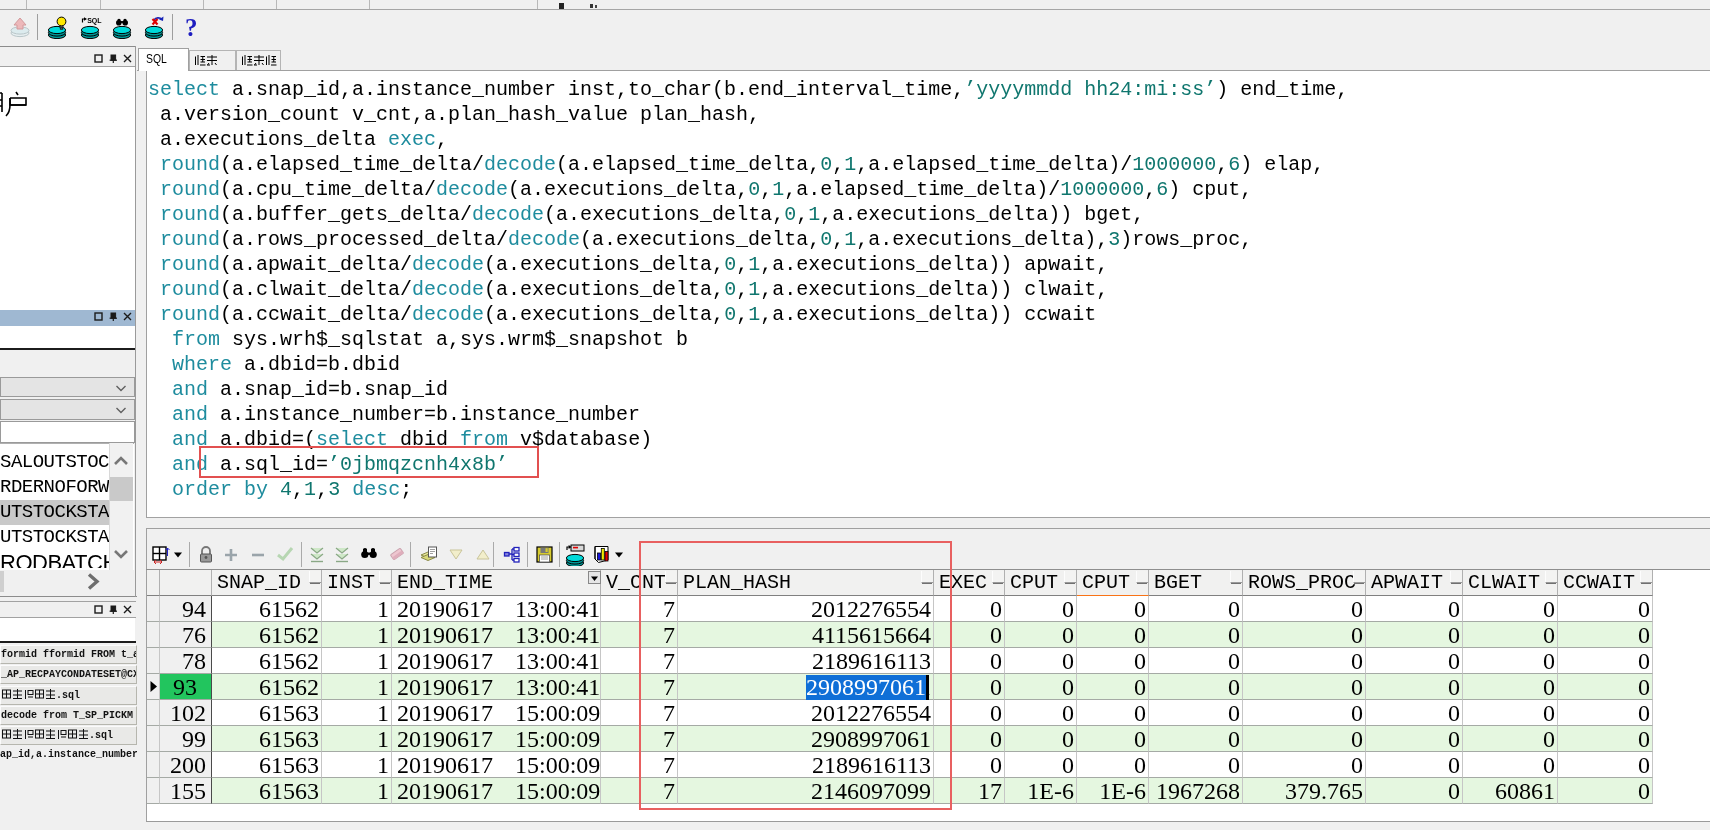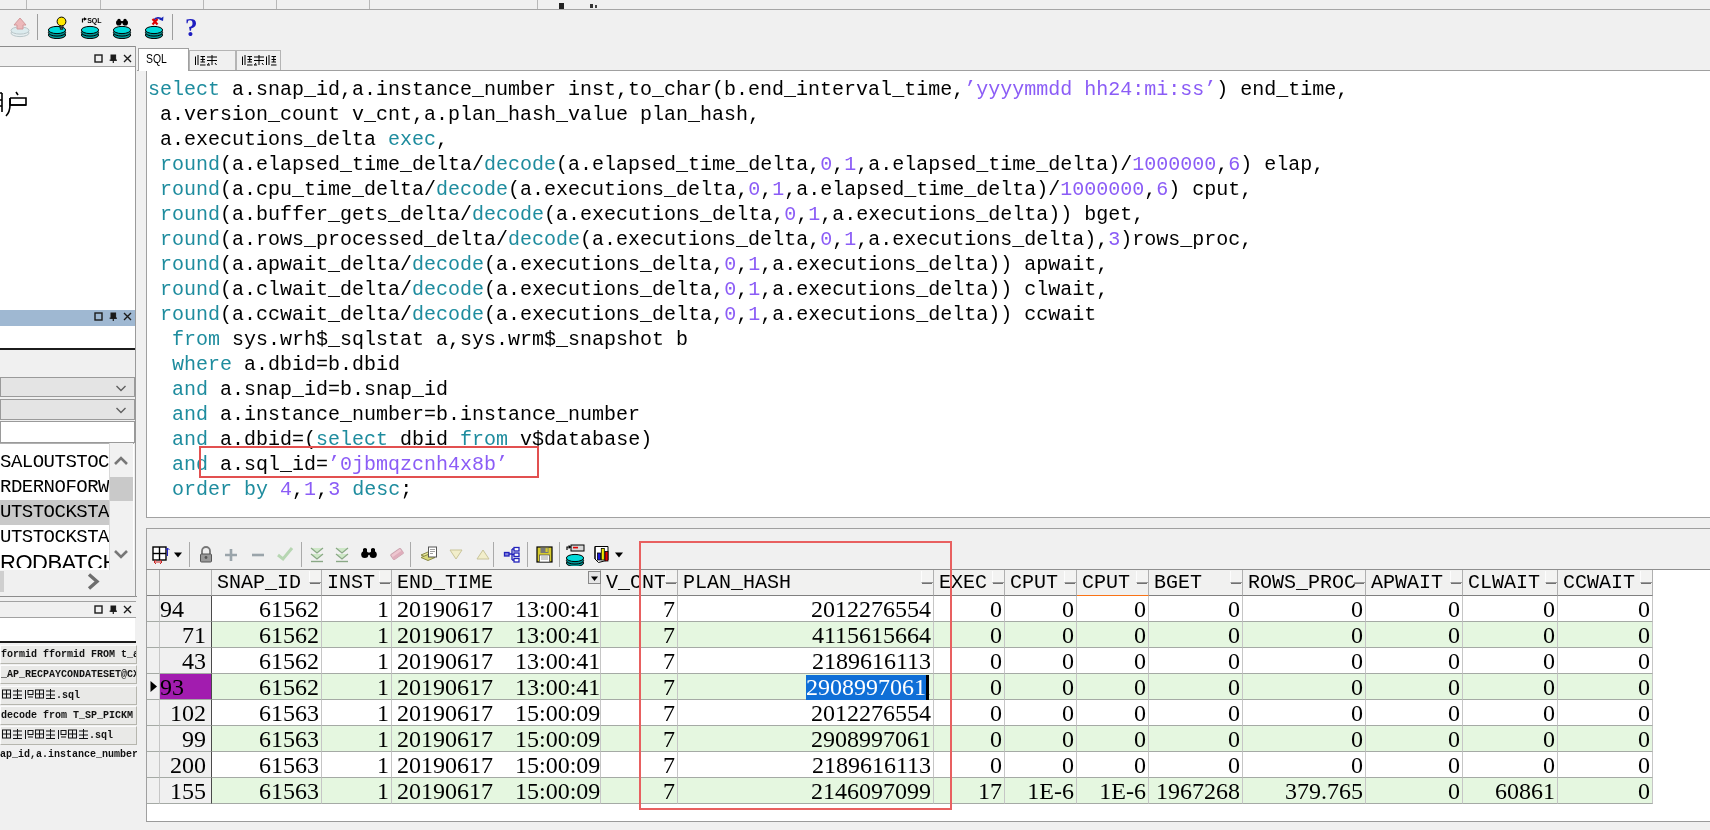--- a/index.html
+++ b/index.html
@@ -1,18 +1,18 @@
 <!DOCTYPE html>
 <html><head><meta charset="utf-8">
 <style>
 *{margin:0;padding:0;box-sizing:border-box}
 html,body{width:1710px;height:830px;overflow:hidden;background:#f0f0f0;font-family:"Liberation Sans",sans-serif;position:relative}
 .abs{position:absolute}
 .k{color:#1e8c9e}
-.b{color:#8b5cf6}
+.b{color:#0f766e}
 #code{position:absolute;left:148px;top:77px;font-family:"Liberation Mono",monospace;font-size:20px;line-height:25px;color:#000;white-space:pre}
 .gc{position:absolute;top:0;height:26px;font-family:"Liberation Serif",serif;font-size:24px;color:#000;overflow:hidden;white-space:nowrap}
 .gh{position:absolute;top:0;height:26px;font-family:"Liberation Mono",monospace;font-size:20px;color:#000;overflow:hidden;white-space:nowrap;background:#f1f1f0}
 </style></head>
 <body>
 
 <div class="abs" style="left:0;top:9px;width:1710px;height:1px;background:#a5a5a5"></div>
 <div id="menuticks">
     <div class="abs" style="left:26px;top:0px;width:1px;height:9px;background:#b8b8b8"></div>
     <div class="abs" style="left:100px;top:0px;width:1px;height:9px;background:#b8b8b8"></div>
@@ -436,66 +436,66 @@
     <div class="abs" style="left:1545px;top:571px;width:12px;height:12px;background:#f3f3f2;border-left:1px solid #fdfdfd;border-bottom:1px solid #9a9a9a"></div>
     <div class="abs" style="left:1546px;top:583px;width:10px;height:1px;background:#707070"></div>
     <div class="gh" style="left:1558px;top:570px;width:95px;line-height:25px;border-right:1px solid #b0b0b0;border-bottom:1px solid #808080;padding-left:5px">CCWAIT</div>
     <div class="abs" style="left:1640px;top:571px;width:12px;height:12px;background:#f3f3f2;border-left:1px solid #fdfdfd;border-bottom:1px solid #9a9a9a"></div>
     <div class="abs" style="left:1641px;top:583px;width:10px;height:1px;background:#707070"></div>
     <div class="abs" style="left:588px;top:571px;width:13px;height:13px;background:#e6e6e6;border:1px solid #888"></div>
     <svg class="abs" style="left:590px;top:575px" width="9" height="7" viewBox="0 0 9 7">
       <path d="M1 1.5 L8 1.5 L4.5 6 Z" fill="#000"></path>
     </svg>
     <div class="gc" style="left:147px;top:596px;width:13px;background:#f0f0f0;border-right:1px solid #c6c6c6;border-bottom:1px solid #a5aaa5"></div>
-    <div class="gc" style="left:160px;top:596px;width:52px;background:#f0f0f0;border-right:1px solid #4a4a4a;border-bottom:1px solid #a5aaa5;padding-right:16px;line-height:26px">94</div>
+    <div class="gc" style="left:160px;top:596px;width:52px;background:#f0f0f0;border-right:1px solid #4a4a4a;border-bottom:1px solid #a5aaa5;text-align:right;padding-right:5px;line-height:26px">94</div>
     <div class="gc" style="left:212px;top:596px;width:110px;background:#fff;border-right:1px solid #c6c6c6;border-bottom:1px solid #a5aaa5;text-align:right;padding-right:2px;line-height:26px">61562</div>
     <div class="gc" style="left:322px;top:596px;width:70px;background:#fff;border-right:1px solid #c6c6c6;border-bottom:1px solid #a5aaa5;text-align:right;padding-right:2px;line-height:26px">1</div>
     <div class="gc" style="left:392px;top:596px;width:209px;background:#fff;border-right:1px solid #c6c6c6;border-bottom:1px solid #a5aaa5;text-align:left;padding-left:5px;line-height:26px">20190617<span style="display:inline-block;width:22px"></span>13:00:41</div>
     <div class="gc" style="left:601px;top:596px;width:77px;background:#fff;border-right:1px solid #c6c6c6;border-bottom:1px solid #a5aaa5;text-align:right;padding-right:2px;line-height:26px">7</div>
     <div class="gc" style="left:678px;top:596px;width:256px;background:#fff;border-right:1px solid #c6c6c6;border-bottom:1px solid #a5aaa5;text-align:right;padding-right:2px;line-height:26px">2012276554</div>
     <div class="gc" style="left:934px;top:596px;width:71px;background:#fff;border-right:1px solid #c6c6c6;border-bottom:1px solid #a5aaa5;text-align:right;padding-right:2px;line-height:26px">0</div>
     <div class="gc" style="left:1005px;top:596px;width:72px;background:#fff;border-right:1px solid #c6c6c6;border-bottom:1px solid #a5aaa5;text-align:right;padding-right:2px;line-height:26px">0</div>
     <div class="gc" style="left:1077px;top:596px;width:72px;background:#fff;border-right:1px solid #c6c6c6;border-bottom:1px solid #a5aaa5;text-align:right;padding-right:2px;line-height:26px">0</div>
     <div class="gc" style="left:1149px;top:596px;width:94px;background:#fff;border-right:1px solid #c6c6c6;border-bottom:1px solid #a5aaa5;text-align:right;padding-right:2px;line-height:26px">0</div>
     <div class="gc" style="left:1243px;top:596px;width:123px;background:#fff;border-right:1px solid #c6c6c6;border-bottom:1px solid #a5aaa5;text-align:right;padding-right:2px;line-height:26px">0</div>
     <div class="gc" style="left:1366px;top:596px;width:97px;background:#fff;border-right:1px solid #c6c6c6;border-bottom:1px solid #a5aaa5;text-align:right;padding-right:2px;line-height:26px">0</div>
     <div class="gc" style="left:1463px;top:596px;width:95px;background:#fff;border-right:1px solid #c6c6c6;border-bottom:1px solid #a5aaa5;text-align:right;padding-right:2px;line-height:26px">0</div>
     <div class="gc" style="left:1558px;top:596px;width:95px;background:#fff;border-right:1px solid #c6c6c6;border-bottom:1px solid #a5aaa5;text-align:right;padding-right:2px;line-height:26px">0</div>
     <div class="gc" style="left:147px;top:622px;width:13px;background:#f0f0f0;border-right:1px solid #c6c6c6;border-bottom:1px solid #a5aaa5"></div>
-    <div class="gc" style="left:160px;top:622px;width:52px;background:#f0f0f0;border-right:1px solid #4a4a4a;border-bottom:1px solid #a5aaa5;text-align:right;padding-right:5px;line-height:26px">71</div>
+    <div class="gc" style="left:160px;top:622px;width:52px;background:#f0f0f0;border-right:1px solid #4a4a4a;border-bottom:1px solid #a5aaa5;text-align:right;padding-right:5px;line-height:26px">76</div>
     <div class="gc" style="left:212px;top:622px;width:110px;background:#e5f7e0;border-right:1px solid #c6c6c6;border-bottom:1px solid #a5aaa5;text-align:right;padding-right:2px;line-height:26px">61562</div>
     <div class="gc" style="left:322px;top:622px;width:70px;background:#e5f7e0;border-right:1px solid #c6c6c6;border-bottom:1px solid #a5aaa5;text-align:right;padding-right:2px;line-height:26px">1</div>
     <div class="gc" style="left:392px;top:622px;width:209px;background:#e5f7e0;border-right:1px solid #c6c6c6;border-bottom:1px solid #a5aaa5;text-align:left;padding-left:5px;line-height:26px">20190617<span style="display:inline-block;width:22px"></span>13:00:41</div>
     <div class="gc" style="left:601px;top:622px;width:77px;background:#e5f7e0;border-right:1px solid #c6c6c6;border-bottom:1px solid #a5aaa5;text-align:right;padding-right:2px;line-height:26px">7</div>
     <div class="gc" style="left:678px;top:622px;width:256px;background:#e5f7e0;border-right:1px solid #c6c6c6;border-bottom:1px solid #a5aaa5;text-align:right;padding-right:2px;line-height:26px">4115615664</div>
     <div class="gc" style="left:934px;top:622px;width:71px;background:#e5f7e0;border-right:1px solid #c6c6c6;border-bottom:1px solid #a5aaa5;text-align:right;padding-right:2px;line-height:26px">0</div>
     <div class="gc" style="left:1005px;top:622px;width:72px;background:#e5f7e0;border-right:1px solid #c6c6c6;border-bottom:1px solid #a5aaa5;text-align:right;padding-right:2px;line-height:26px">0</div>
     <div class="gc" style="left:1077px;top:622px;width:72px;background:#e5f7e0;border-right:1px solid #c6c6c6;border-bottom:1px solid #a5aaa5;text-align:right;padding-right:2px;line-height:26px">0</div>
     <div class="gc" style="left:1149px;top:622px;width:94px;background:#e5f7e0;border-right:1px solid #c6c6c6;border-bottom:1px solid #a5aaa5;text-align:right;padding-right:2px;line-height:26px">0</div>
     <div class="gc" style="left:1243px;top:622px;width:123px;background:#e5f7e0;border-right:1px solid #c6c6c6;border-bottom:1px solid #a5aaa5;text-align:right;padding-right:2px;line-height:26px">0</div>
     <div class="gc" style="left:1366px;top:622px;width:97px;background:#e5f7e0;border-right:1px solid #c6c6c6;border-bottom:1px solid #a5aaa5;text-align:right;padding-right:2px;line-height:26px">0</div>
     <div class="gc" style="left:1463px;top:622px;width:95px;background:#e5f7e0;border-right:1px solid #c6c6c6;border-bottom:1px solid #a5aaa5;text-align:right;padding-right:2px;line-height:26px">0</div>
     <div class="gc" style="left:1558px;top:622px;width:95px;background:#e5f7e0;border-right:1px solid #c6c6c6;border-bottom:1px solid #a5aaa5;text-align:right;padding-right:2px;line-height:26px">0</div>
     <div class="gc" style="left:147px;top:648px;width:13px;background:#f0f0f0;border-right:1px solid #c6c6c6;border-bottom:1px solid #a5aaa5"></div>
-    <div class="gc" style="left:160px;top:648px;width:52px;background:#f0f0f0;border-right:1px solid #4a4a4a;border-bottom:1px solid #a5aaa5;text-align:right;padding-right:5px;line-height:26px">43</div>
+    <div class="gc" style="left:160px;top:648px;width:52px;background:#f0f0f0;border-right:1px solid #4a4a4a;border-bottom:1px solid #a5aaa5;text-align:right;padding-right:5px;line-height:26px">78</div>
     <div class="gc" style="left:212px;top:648px;width:110px;background:#fff;border-right:1px solid #c6c6c6;border-bottom:1px solid #a5aaa5;text-align:right;padding-right:2px;line-height:26px">61562</div>
     <div class="gc" style="left:322px;top:648px;width:70px;background:#fff;border-right:1px solid #c6c6c6;border-bottom:1px solid #a5aaa5;text-align:right;padding-right:2px;line-height:26px">1</div>
     <div class="gc" style="left:392px;top:648px;width:209px;background:#fff;border-right:1px solid #c6c6c6;border-bottom:1px solid #a5aaa5;text-align:left;padding-left:5px;line-height:26px">20190617<span style="display:inline-block;width:22px"></span>13:00:41</div>
     <div class="gc" style="left:601px;top:648px;width:77px;background:#fff;border-right:1px solid #c6c6c6;border-bottom:1px solid #a5aaa5;text-align:right;padding-right:2px;line-height:26px">7</div>
     <div class="gc" style="left:678px;top:648px;width:256px;background:#fff;border-right:1px solid #c6c6c6;border-bottom:1px solid #a5aaa5;text-align:right;padding-right:2px;line-height:26px">2189616113</div>
     <div class="gc" style="left:934px;top:648px;width:71px;background:#fff;border-right:1px solid #c6c6c6;border-bottom:1px solid #a5aaa5;text-align:right;padding-right:2px;line-height:26px">0</div>
     <div class="gc" style="left:1005px;top:648px;width:72px;background:#fff;border-right:1px solid #c6c6c6;border-bottom:1px solid #a5aaa5;text-align:right;padding-right:2px;line-height:26px">0</div>
     <div class="gc" style="left:1077px;top:648px;width:72px;background:#fff;border-right:1px solid #c6c6c6;border-bottom:1px solid #a5aaa5;text-align:right;padding-right:2px;line-height:26px">0</div>
     <div class="gc" style="left:1149px;top:648px;width:94px;background:#fff;border-right:1px solid #c6c6c6;border-bottom:1px solid #a5aaa5;text-align:right;padding-right:2px;line-height:26px">0</div>
     <div class="gc" style="left:1243px;top:648px;width:123px;background:#fff;border-right:1px solid #c6c6c6;border-bottom:1px solid #a5aaa5;text-align:right;padding-right:2px;line-height:26px">0</div>
     <div class="gc" style="left:1366px;top:648px;width:97px;background:#fff;border-right:1px solid #c6c6c6;border-bottom:1px solid #a5aaa5;text-align:right;padding-right:2px;line-height:26px">0</div>
     <div class="gc" style="left:1463px;top:648px;width:95px;background:#fff;border-right:1px solid #c6c6c6;border-bottom:1px solid #a5aaa5;text-align:right;padding-right:2px;line-height:26px">0</div>
     <div class="gc" style="left:1558px;top:648px;width:95px;background:#fff;border-right:1px solid #c6c6c6;border-bottom:1px solid #a5aaa5;text-align:right;padding-right:2px;line-height:26px">0</div>
     <div class="gc" style="left:147px;top:674px;width:13px;background:#f0f0f0;border-right:1px solid #c6c6c6;border-bottom:1px solid #a5aaa5"></div>
-    <div class="gc" style="left:160px;top:674px;width:52px;background:#a21caf;border-right:1px solid #4a4a4a;border-bottom:1px solid #a5aaa5;padding-right:14px;line-height:26px">93</div>
+    <div class="gc" style="left:160px;top:674px;width:52px;background:#22c55e;border-right:1px solid #4a4a4a;border-bottom:1px solid #a5aaa5;text-align:right;padding-right:14px;line-height:26px">93</div>
     <div class="gc" style="left:212px;top:674px;width:110px;background:#e5f7e0;border-right:1px solid #c6c6c6;border-bottom:1px solid #a5aaa5;text-align:right;padding-right:2px;line-height:26px">61562</div>
     <div class="gc" style="left:322px;top:674px;width:70px;background:#e5f7e0;border-right:1px solid #c6c6c6;border-bottom:1px solid #a5aaa5;text-align:right;padding-right:2px;line-height:26px">1</div>
     <div class="gc" style="left:392px;top:674px;width:209px;background:#e5f7e0;border-right:1px solid #c6c6c6;border-bottom:1px solid #a5aaa5;text-align:left;padding-left:5px;line-height:26px">20190617<span style="display:inline-block;width:22px"></span>13:00:41</div>
     <div class="gc" style="left:601px;top:674px;width:77px;background:#e5f7e0;border-right:1px solid #c6c6c6;border-bottom:1px solid #a5aaa5;text-align:right;padding-right:2px;line-height:26px">7</div>
     <div class="gc" style="left:678px;top:674px;width:256px;background:#e5f7e0;border-right:1px solid #c6c6c6;border-bottom:1px solid #a5aaa5;text-align:right;padding-right:2px;line-height:26px">2908997061</div>
     <div class="gc" style="left:934px;top:674px;width:71px;background:#e5f7e0;border-right:1px solid #c6c6c6;border-bottom:1px solid #a5aaa5;text-align:right;padding-right:2px;line-height:26px">0</div>
     <div class="gc" style="left:1005px;top:674px;width:72px;background:#e5f7e0;border-right:1px solid #c6c6c6;border-bottom:1px solid #a5aaa5;text-align:right;padding-right:2px;line-height:26px">0</div>
     <div class="gc" style="left:1077px;top:674px;width:72px;background:#e5f7e0;border-right:1px solid #c6c6c6;border-bottom:1px solid #a5aaa5;text-align:right;padding-right:2px;line-height:26px">0</div>
     <div class="gc" style="left:1149px;top:674px;width:94px;background:#e5f7e0;border-right:1px solid #c6c6c6;border-bottom:1px solid #a5aaa5;text-align:right;padding-right:2px;line-height:26px">0</div>
     <div class="gc" style="left:1243px;top:674px;width:123px;background:#e5f7e0;border-right:1px solid #c6c6c6;border-bottom:1px solid #a5aaa5;text-align:right;padding-right:2px;line-height:26px">0</div>

